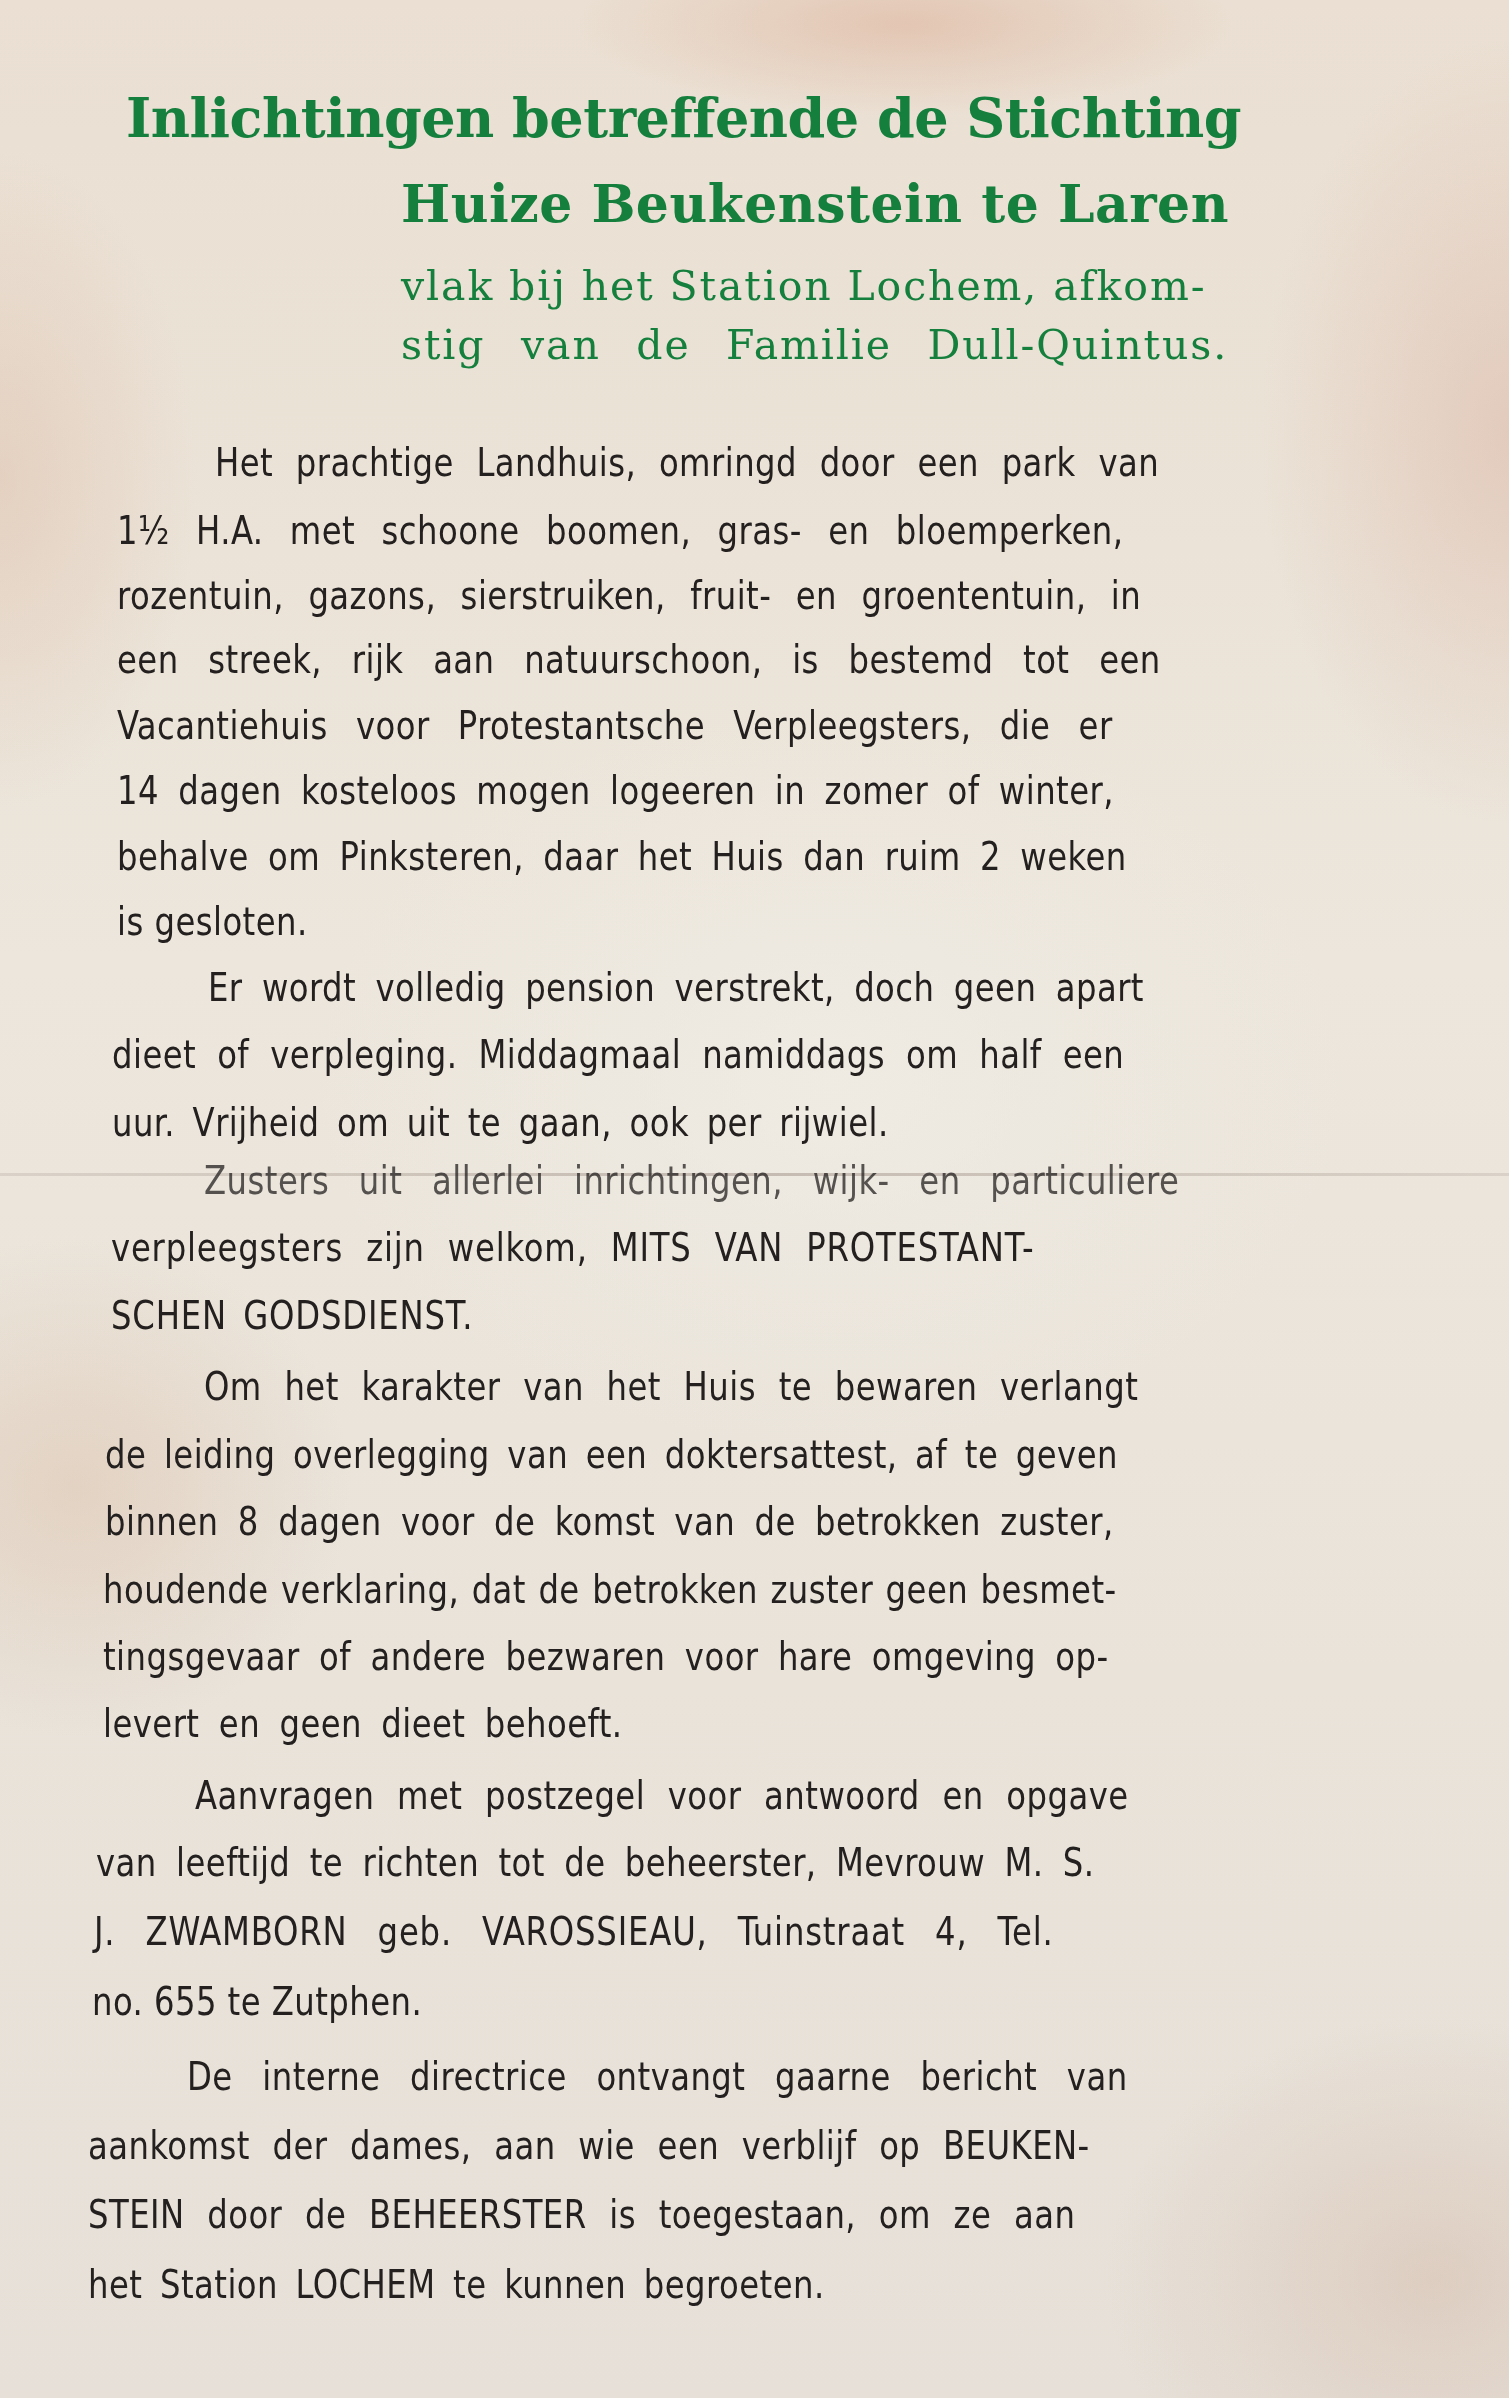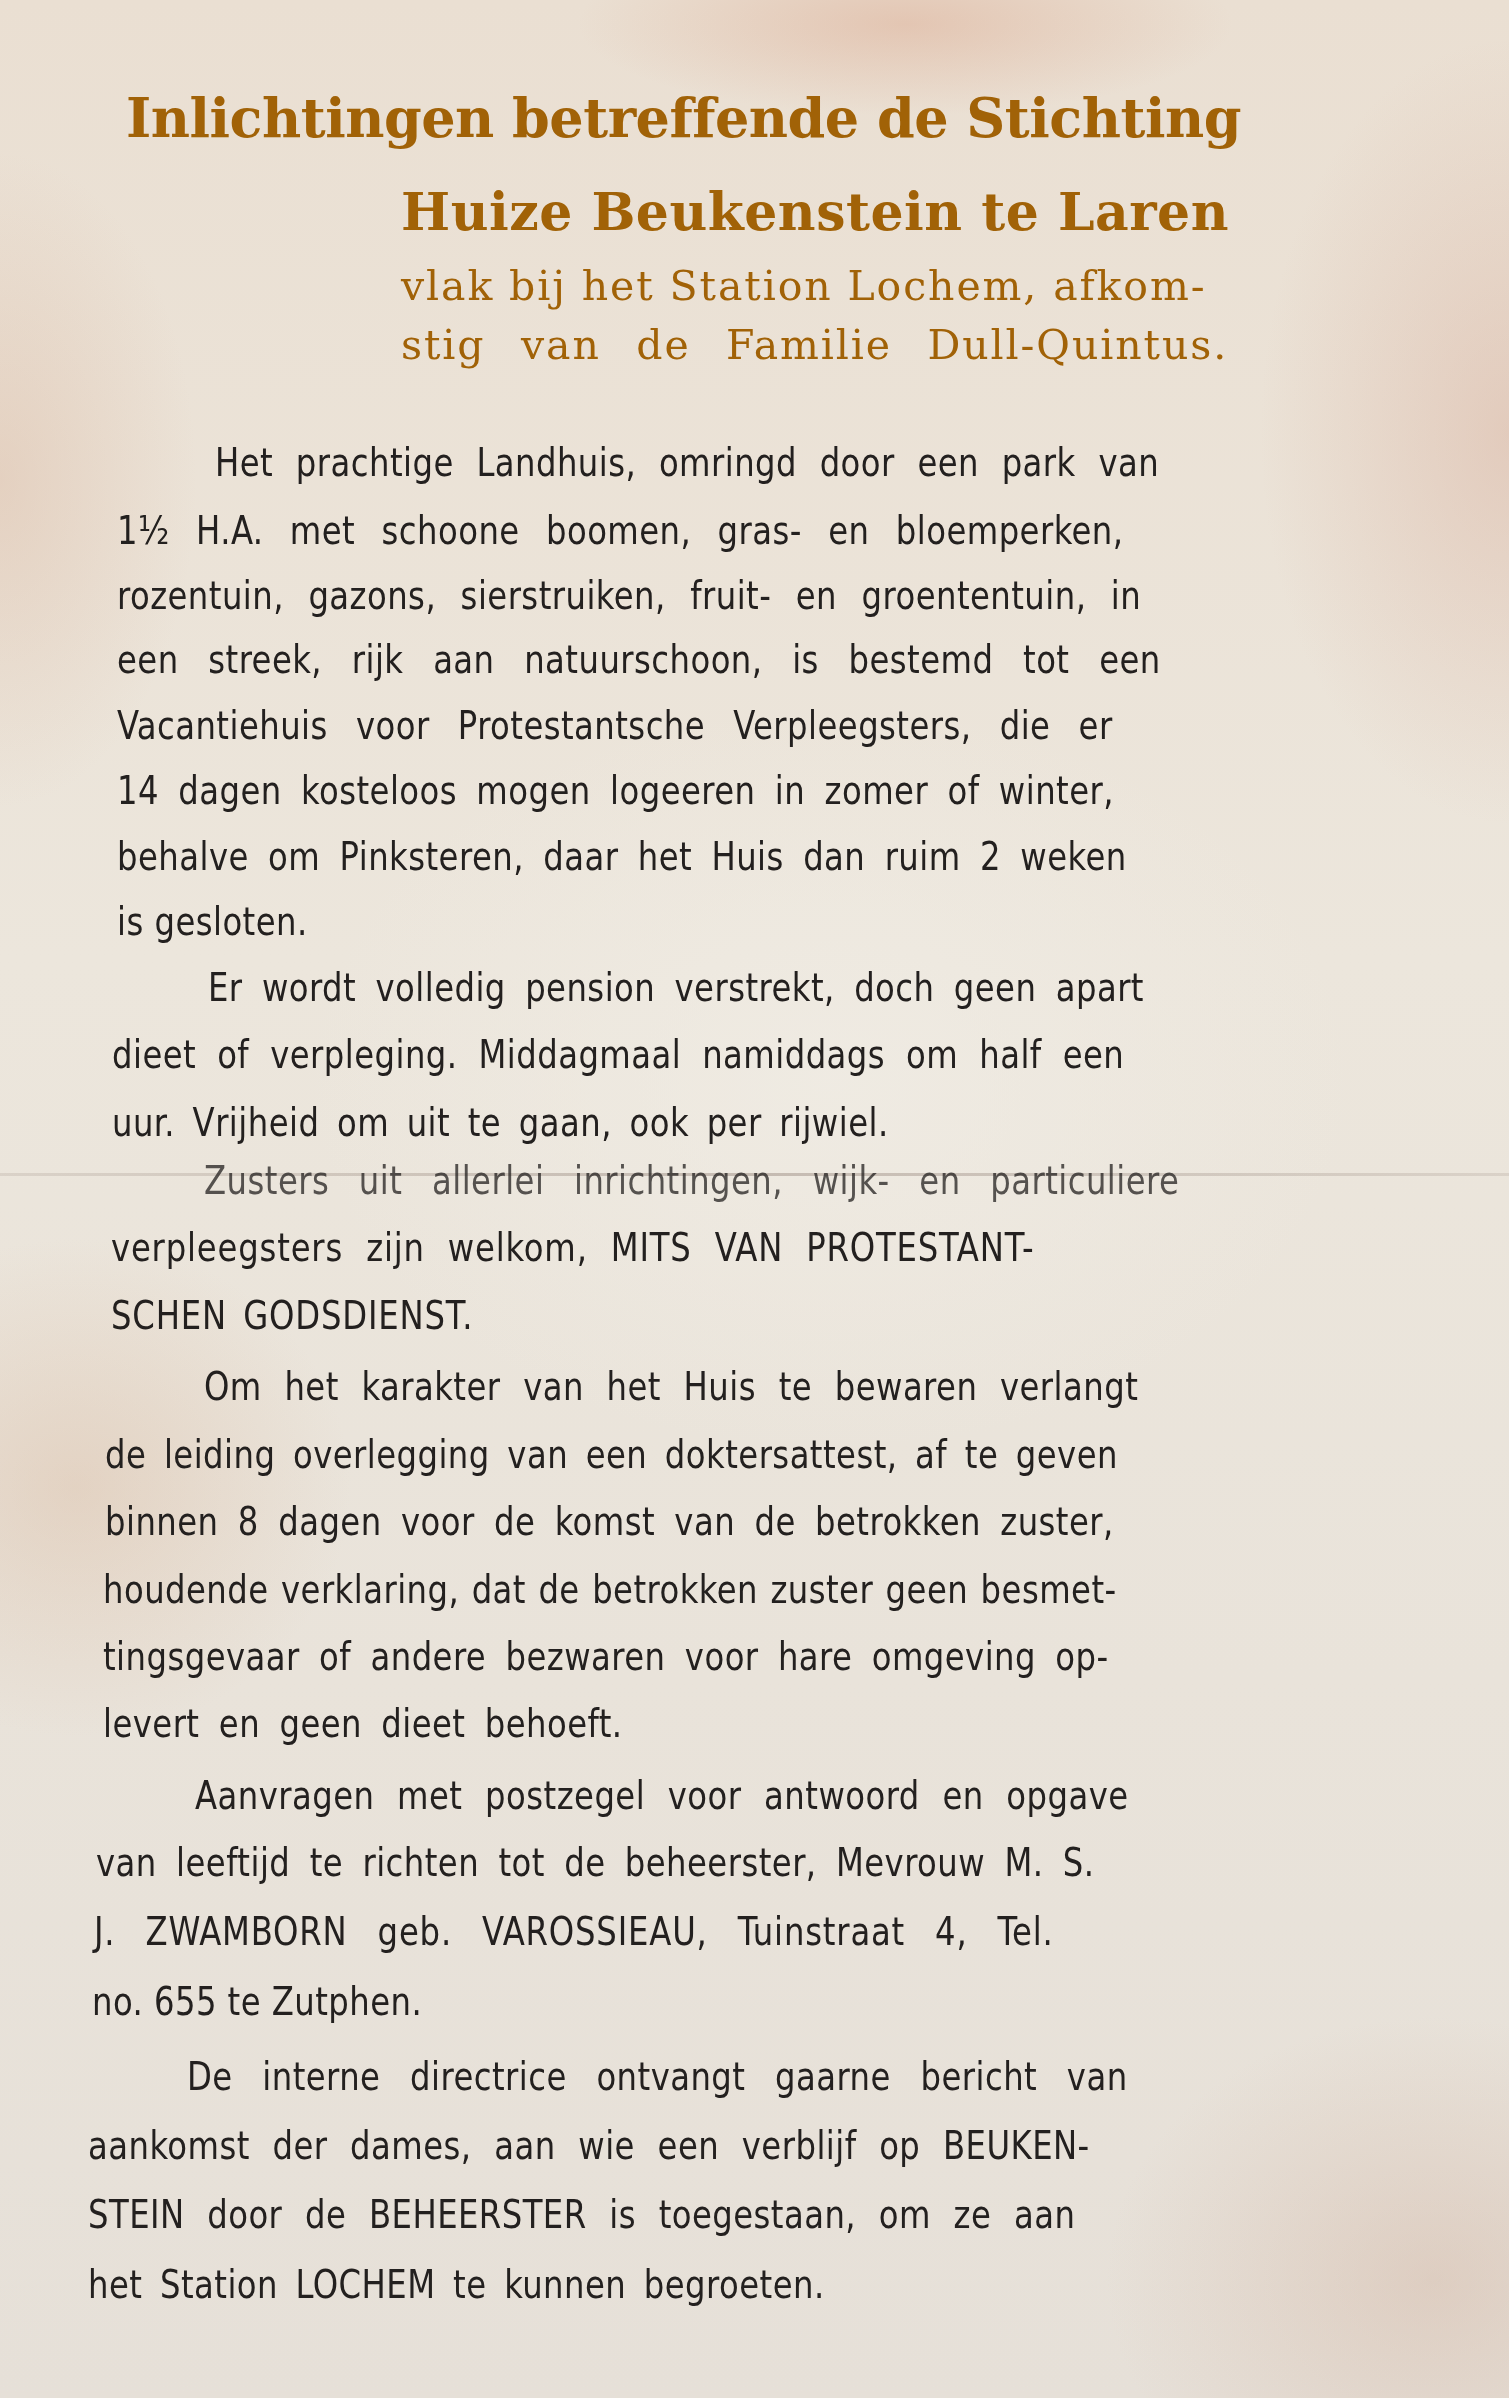--- a/index.html
+++ b/index.html
@@ -24,25 +24,25 @@
   .fold {
     position: absolute; left: 0; right: 0; top: 1173px; height: 2.8px;
     background: linear-gradient(90deg, rgba(120,100,90,0.15), rgba(120,100,90,0.35), rgba(120,100,90,0.15));
   }
   .doc { position: absolute; inset: 0; }
 
   .title-line {
     position: absolute;
     font-family: "DejaVu Serif", "Liberation Serif", serif;
     font-weight: bold;
-    color: #a16207;
+    color: #15803d;
     white-space: nowrap;
   }
   .t1 { left: 126px; top: 86px; font-size: 54px; letter-spacing: -0.5px; }
-  .t2 { left: 401px; top: 173px; font-size: 52px; letter-spacing: 0.5px; margin-top: 8px; }
+  .t2 { left: 401px; top: 173px; font-size: 52px; letter-spacing: 0.5px; }
   .t3 { left: 401px; top: 262px; font-size: 41px; font-weight: normal; letter-spacing: 1.9px; }
   .t4 { left: 401px; top: 321px; font-size: 41px; font-weight: normal; word-spacing: 20.6px; letter-spacing: 1.9px; }
 
   .para { position: absolute; left: 0; right: 0; }
   .line {
     position: absolute;
     font-family: "Liberation Sans Narrow", "DejaVu Sans Condensed", "Liberation Sans", sans-serif;
     font-size: 39px;
     white-space: nowrap;
     color: #23201f;

